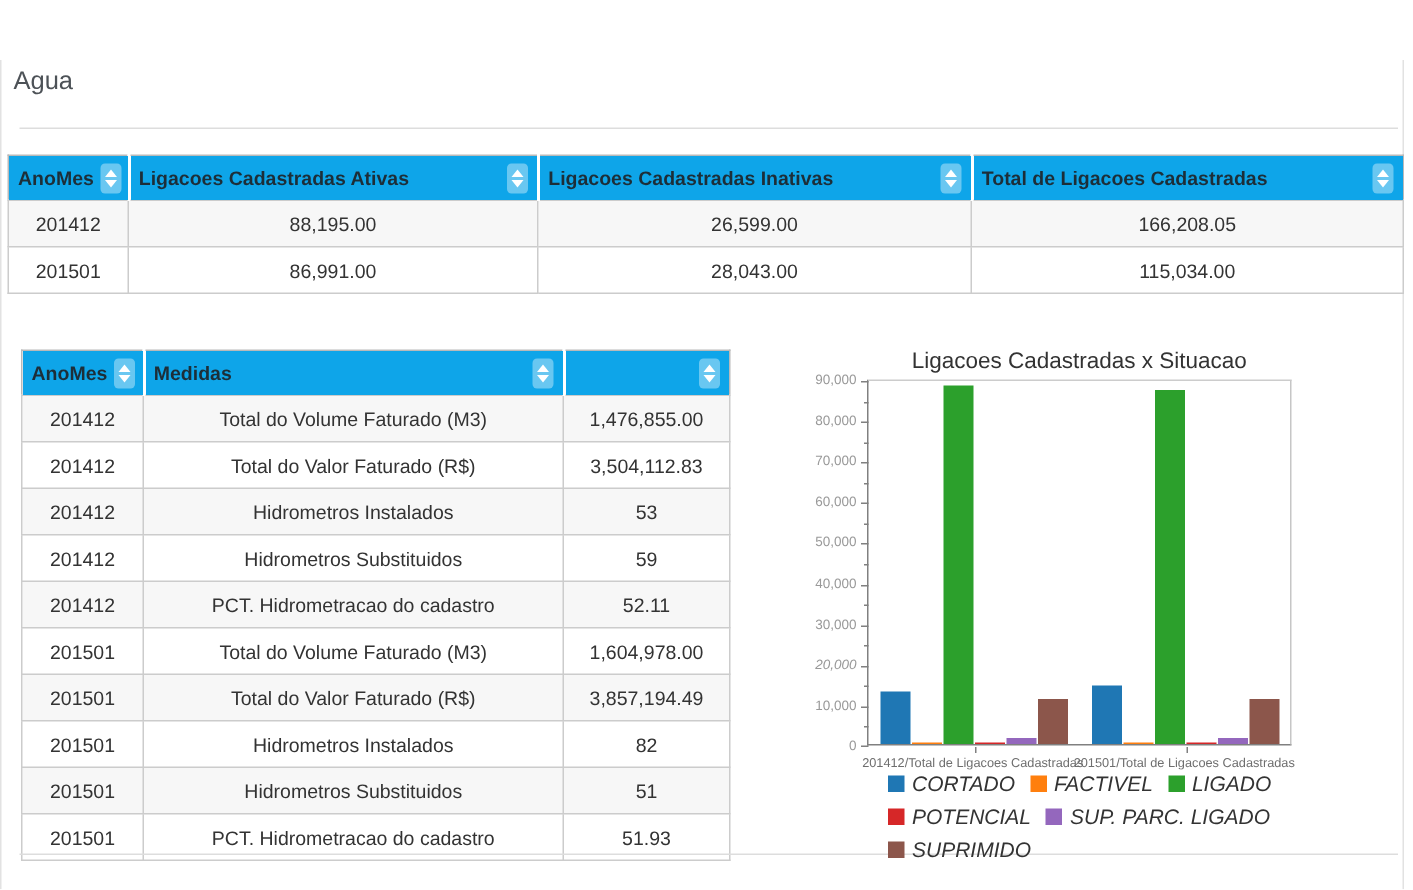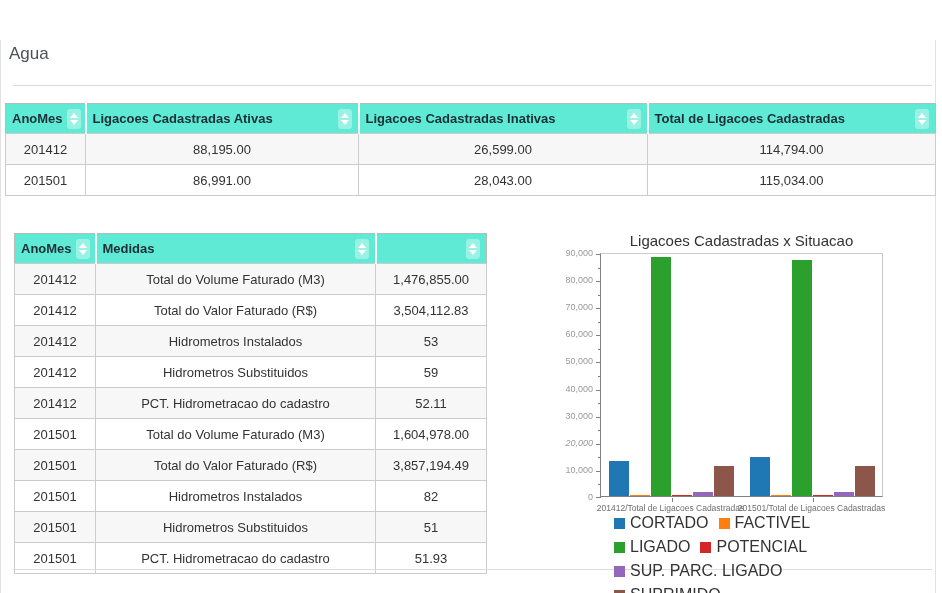--- a/index.html
+++ b/index.html
@@ -15,21 +15,21 @@
   }
   .page-title {
     position:absolute; left:9px; top:44px;
     font-size:17px; font-weight:400; color:#4d5257;
   }
   .rule-top { position:absolute; left:13px; right:10px; top:85px; border-top:1px solid #ddd; }
   .rule-bottom { position:absolute; left:13px; right:10px; top:569px; border-top:1px solid #ddd; }
 
   table { border-collapse:collapse; table-layout:fixed; background:#fff; border:1px solid #b9b9b9; }
   th {
-    background:#5eead4; color:#1d2e38; font-size:13px; font-weight:bold;
+    background:#0ea5e9; color:#1d2e38; font-size:13px; font-weight:bold;
     text-align:left; padding:0 6px; height:30px; border-right:2px solid #fff;
     position:relative; cursor:pointer; white-space:nowrap; overflow:hidden;
   }
   th:last-child { border-right:none; }
   th .th-inner { display:flex; align-items:center; justify-content:space-between; gap:4px; }
   td {
     border:1px solid #ccc; font-size:13px; color:#333; text-align:center;
     height:31px; padding:0 6px; white-space:nowrap; overflow:hidden;
   }
   tr.striped td { background:#f7f7f7; }
@@ -42,21 +42,21 @@
     width:0; height:0; border-left:4px solid transparent; border-right:4px solid transparent;
     border-bottom:5px solid #fff;
   }
   .sort-icon .down {
     width:0; height:0; border-left:4px solid transparent; border-right:4px solid transparent;
     border-top:5px solid #fff;
   }
   #table1 { position:absolute; left:5px; top:103px; width:930px; }
   #table2 { position:absolute; left:14px; top:233px; width:442px; }
 
-  .chart { position:absolute; left:552px; top:230px; width:370px; height:330px; }
+  .chart { position:absolute; left:530px; top:230px; width:370px; height:330px; }
   .chart-title {
     position:absolute; left:48px; top:2px; width:283px; text-align:center;
     font-size:15px; color:#333;
   }
   .plot {
     position:absolute; left:48px; top:23px; width:283px; height:244px;
     border-top:1px solid #ccc; border-right:1px solid #c6c6c6;
     border-left:1px solid #808080; border-bottom:1px solid #808080;
     background:#fff;
   }
@@ -69,21 +69,21 @@
   .xtick-label {
     position:absolute; width:170px; text-align:center;
     font-size:8.5px; color:#6e6e6e; white-space:nowrap; overflow:hidden;
   }
   .legend {
     position:absolute; left:62px; top:284px; width:282px;
     display:flex; flex-wrap:wrap; column-gap:10px; row-gap:6px; align-items:center;
   }
   .legend-item { display:flex; align-items:center; gap:5px; }
   .legend-swatch { width:11px; height:11px; flex:none; }
-  .legend-label { font-size:16px; color:#333; white-space:nowrap; }
+  .legend-label { font-size:14px; color:#333; white-space:nowrap;font-style:italic; }
 </style>
 </head>
 <body>
 
 <div class="page">
   <div class="panel-frame"></div>
 
   <div class="page-title">Agua</div>
   <div class="rule-top"></div>
 
@@ -126,21 +126,21 @@
               </span>
             </div>
           </th>
         </tr>
       </thead>
       <tbody>
         <tr class="striped">
           <td style="width: 80px;">201412</td>
           <td style="width: 273px;">88,195.00</td>
           <td style="width: 289px;">26,599.00</td>
-          <td style="width: 288px;">114,794.00</td>
+          <td style="width: 288px;">166,208.05</td>
         </tr>
         <tr>
           <td style="width: 80px;">201501</td>
           <td style="width: 273px;">86,991.00</td>
           <td style="width: 289px;">28,043.00</td>
           <td style="width: 288px;">115,034.00</td>
         </tr>
       </tbody>
     </table>
 

